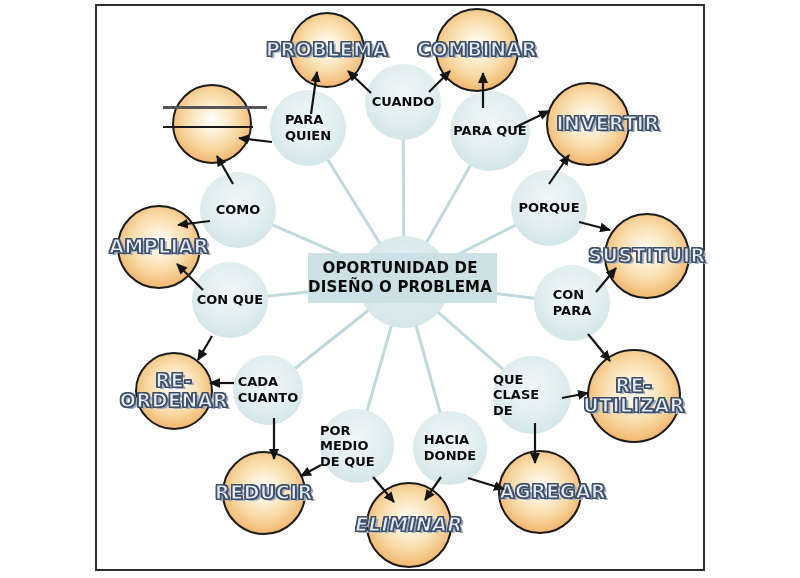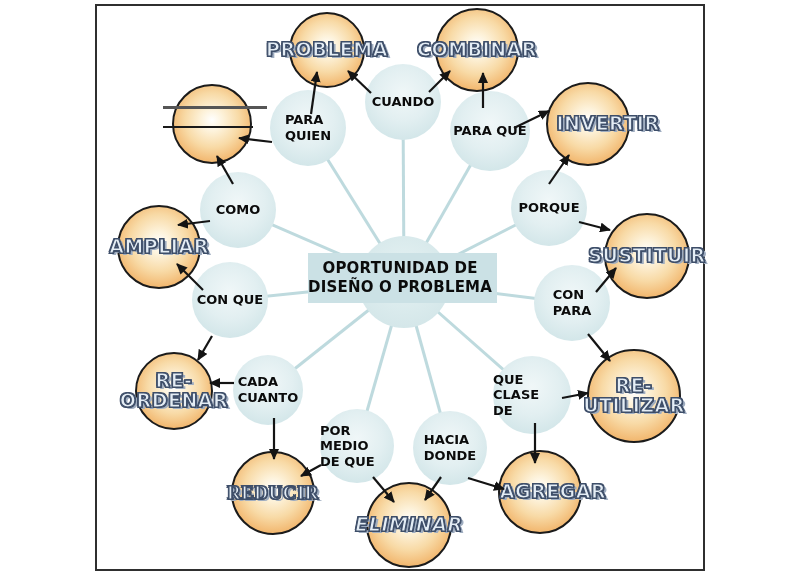--- a/index.html
+++ b/index.html
@@ -136,21 +136,21 @@
 <div class="acircle" style="left:587px;top:349px;width:90px;height:90px;">
   <span class="alabel">RE-
 UTILIZAR</span>
 </div>
 <div class="acircle" style="left:498px;top:450px;width:80px;height:80px;">
   <span class="alabel" style="margin-left:26px;">AGREGAR</span>
 </div>
 <div class="acircle" style="left:366px;top:482px;width:82px;height:82px;font-style:italic;">
   <span class="alabel">ELIMINAR</span>
 </div>
-<div class="acircle" style="left:231px;top:451px;width:80px;height:80px;font-family:Liberation Serif, serif;">
+<div class="acircle" style="left:222px;top:451px;width:80px;height:80px;">
   <span class="alabel">REDUCIR</span>
 </div>
 <div class="acircle" style="left:135px;top:352px;width:74px;height:74px;">
   <span class="alabel">RE-
 ORDENAR</span>
 </div>
 <div class="acircle" style="left:117px;top:205px;width:80px;height:80px;">
   <span class="alabel">AMPLIAR</span>
 </div>
 <div class="acircle" style="left:172px;top:84px;width:76px;height:76px;">

